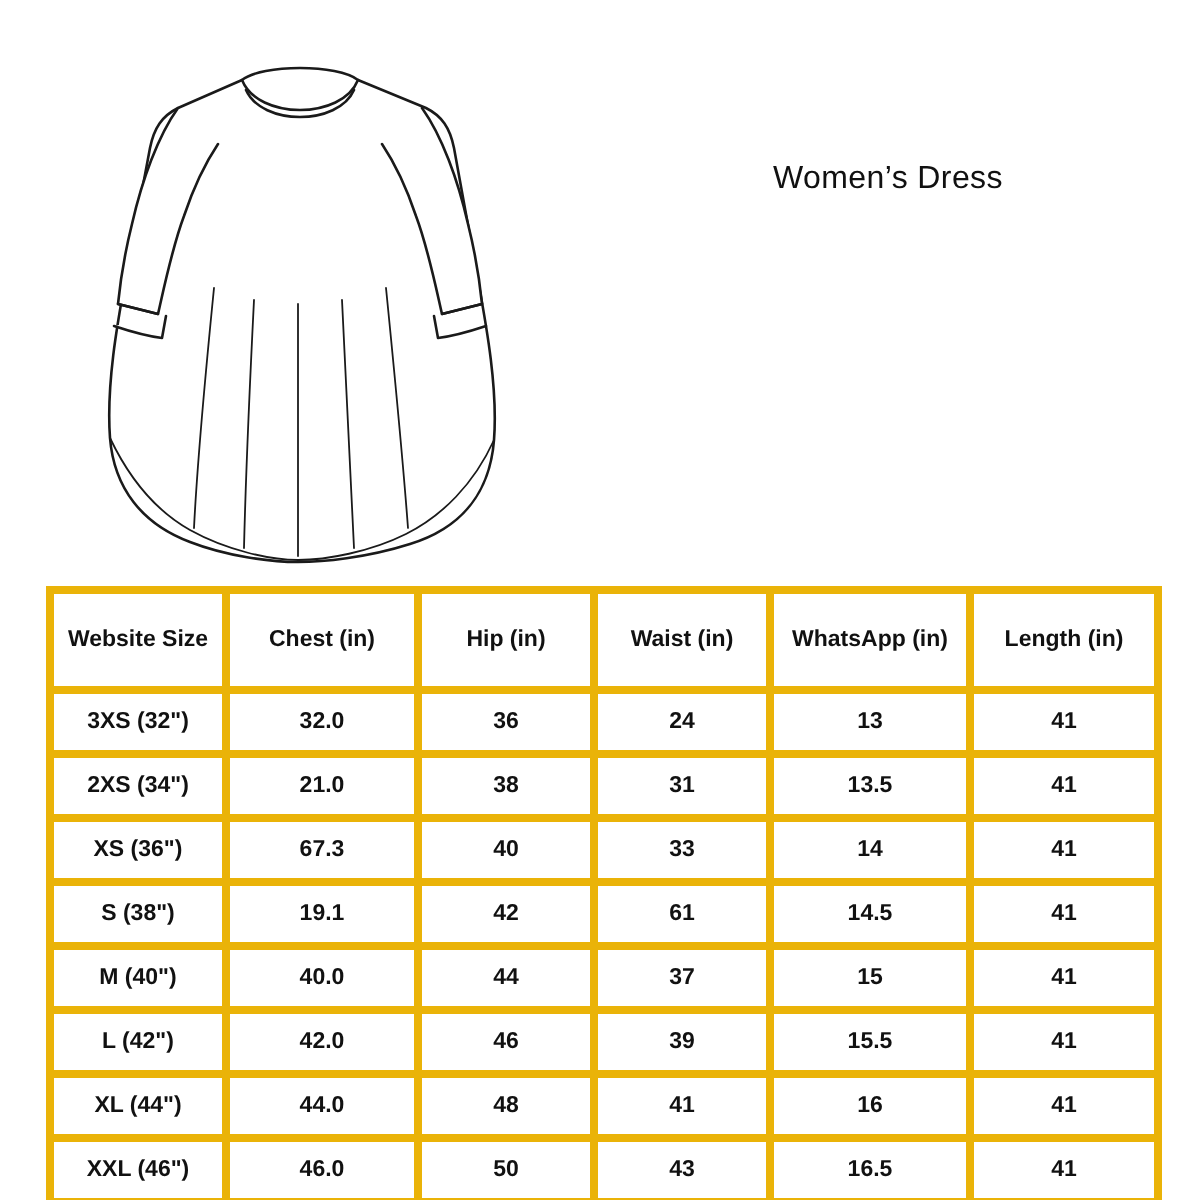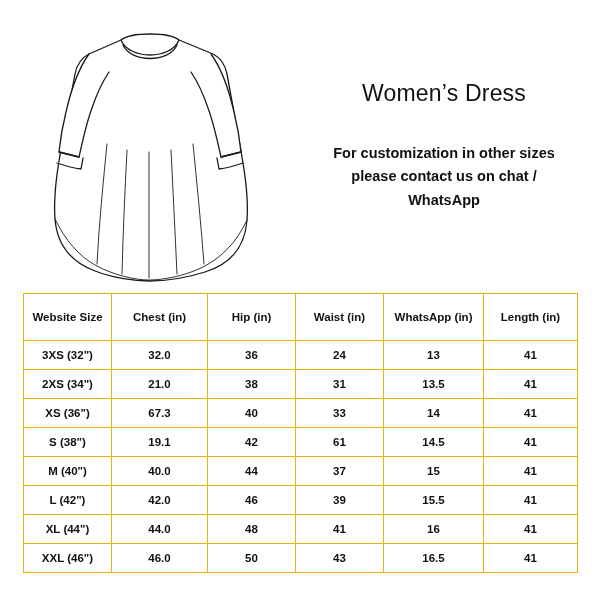--- a/index.html
+++ b/index.html
@@ -39,21 +39,21 @@
     padding-top: 6px;
     box-sizing: border-box;
   }
   .text-wrap {
     width: 300px;
     box-sizing: border-box;
     padding: 62px 18px 0 6px;
     text-align: center;
   }
   .doc-title {
-    font-size: 23px;
+    font-size: 16px;
     font-weight: 400;
     letter-spacing: 0.2px;
     color: #111111;
     margin: 0 0 34px 0;
     line-height: 1.2;
   }
   .doc-subtitle {
     font-size: 14.5px;
     font-weight: bold;
     line-height: 1.62;
@@ -69,21 +69,21 @@
     top: 293px;
     width: 554px;
   }
   table.size-table {
     border-collapse: collapse;
     width: 100%;
     table-layout: fixed;
   }
   table.size-table th,
   table.size-table td {
-    border: 1px solid #eab308;
+    border: 4px solid #eab308;
     text-align: center;
     vertical-align: middle;
     font-size: 11.5px;
     color: #111111;
     height: 28px;
     padding: 0 2px;
   }
   table.size-table thead th {
     font-weight: bold;
     height: 46px;
@@ -149,21 +149,20 @@
           <path d="M158 120 C162 160, 166 200, 169 240" fill="none" stroke-width="0.9"></path>
 
           <path d="M20 195 C30 216, 44 232, 60 241 C78 251, 100 256, 114 256
                    C128 256, 150 252, 168 243 C186 234, 202 218, 212 196" fill="none" stroke-width="0.9"></path>
         </g>
       </svg>
     </div>
 
     <div class="text-wrap">
       <h1 class="doc-title">Women’s Dress</h1>
-      <p class="doc-subtitle">For customization in other sizes please contact us on chat / WhatsApp</p>
     </div>
 
   </div>
 
   <div class="table-wrap">
     <table class="size-table">
       <colgroup>
         <col class="c0">
           <col class="c1">
           <col class="c2">

